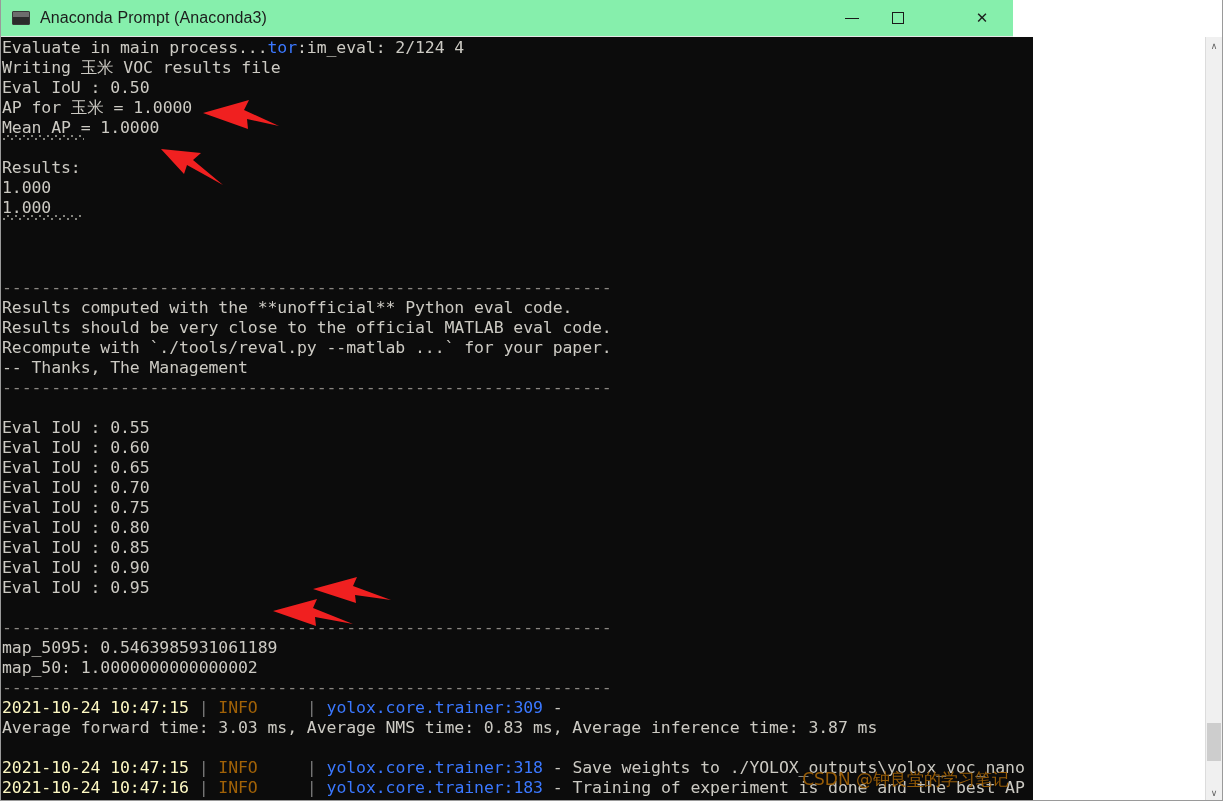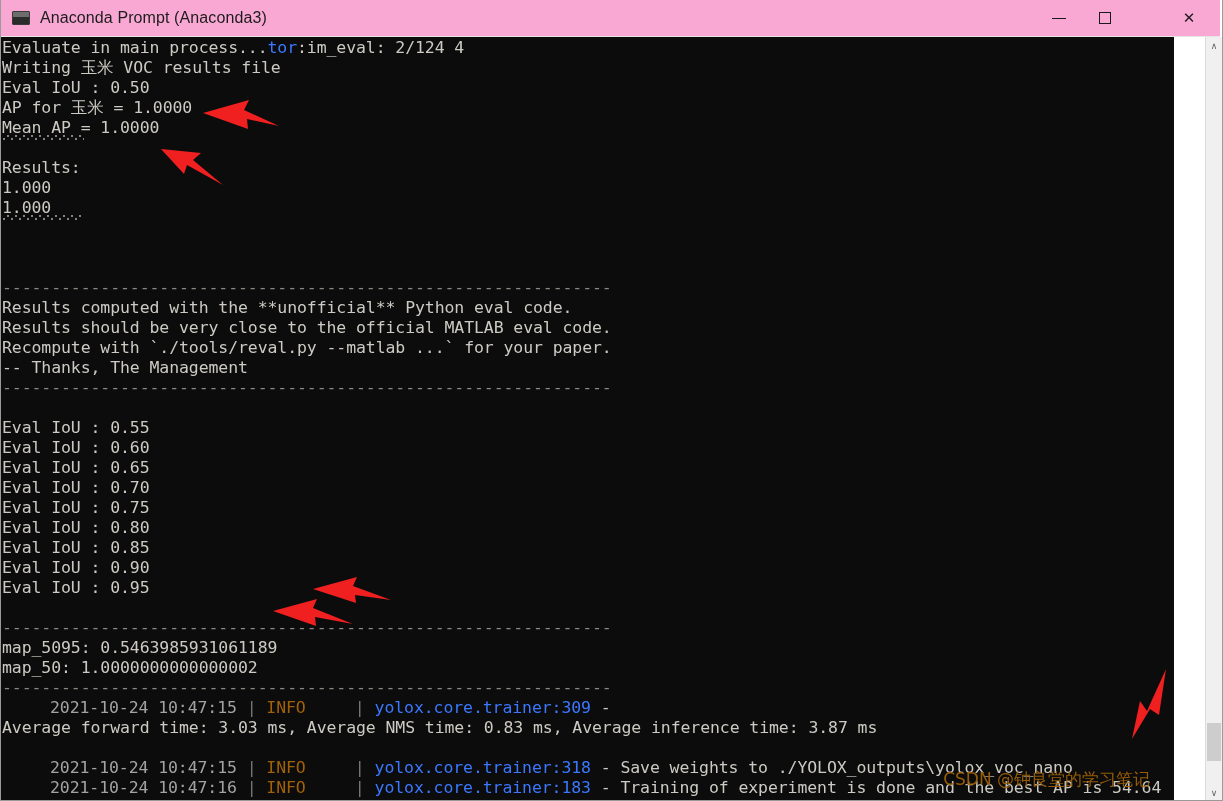--- a/index.html
+++ b/index.html
@@ -15,22 +15,22 @@
     position: relative;
     width: 1223px; height: 801px;
     background: #ffffff;
     border: 1px solid #9a9a9a;
     border-top: none;
     overflow: hidden;
   }
   
   #titlebar {
     position: absolute; top: 0; left: 0;
-    width: 1219px; height: 37px;
-    background: #f9a8d4;
+    width: 1012px; height: 37px;
+    background: #86efac;
     border-bottom: 1px solid #e6e6e6;
     display: flex; align-items: center;
   }
   #app-icon {
     width: 18px; height: 14px;
     margin-left: 11px; margin-right: 10px;
     background: linear-gradient(#6d6d6d 0%, #6d6d6d 38%, #2b2b2b 38%, #2b2b2b 100%);
     border: 1px solid #3a3a3a;
     border-radius: 1px;
     flex: 0 0 auto;
@@ -52,40 +52,40 @@
   #btn-max  { right: 92px; }
   #btn-close{ right: 8px; }
   .gl { font-size: 15px; line-height: 1; font-family: "DejaVu Sans", sans-serif; }
   .gl-min { display: block; width: 14px; height: 1px; background: #1a1a1a; }
   .gl-max { display: block; width: 12px; height: 12px; border: 1px solid #1a1a1a; }
 
   
   #console {
     position: absolute;
     left: 0; top: 37px;
-    width: 1173px; height: 764px;
+    width: 1032px; height: 764px;
     background: #0c0c0c;
     overflow: hidden;
   }
   #console-text {
     position: absolute;
     left: 0; top: 0;
     width: 1190px;
     padding: 1px 0 0 1px;
     font-family: "DejaVu Sans Mono", "Liberation Mono", monospace;
     font-size: 16.5px;
     line-height: 20px;
     color: #ccc9c1;
     white-space: pre;
     letter-spacing: -0.1px;
   }
   .ln { height: 20px; }
   .c-def   { color: #cccac3; }
   .c-blue  { color: #3b78ff; }
-  .c-green { color: #a3a3a3; margin-left: 48px; }
+  .c-green { color: #fef9c3; }
   .c-white { color: #a16207; }
   .c-dim   { color: #767676; }
   .c-sep   { color: #8a8782; }
 
   
   .squig {
     position: absolute;
     height: 6px;
     background-image:
       radial-gradient(circle at 2px 4px, #9a9a93 1.1px, transparent 1.3px),

